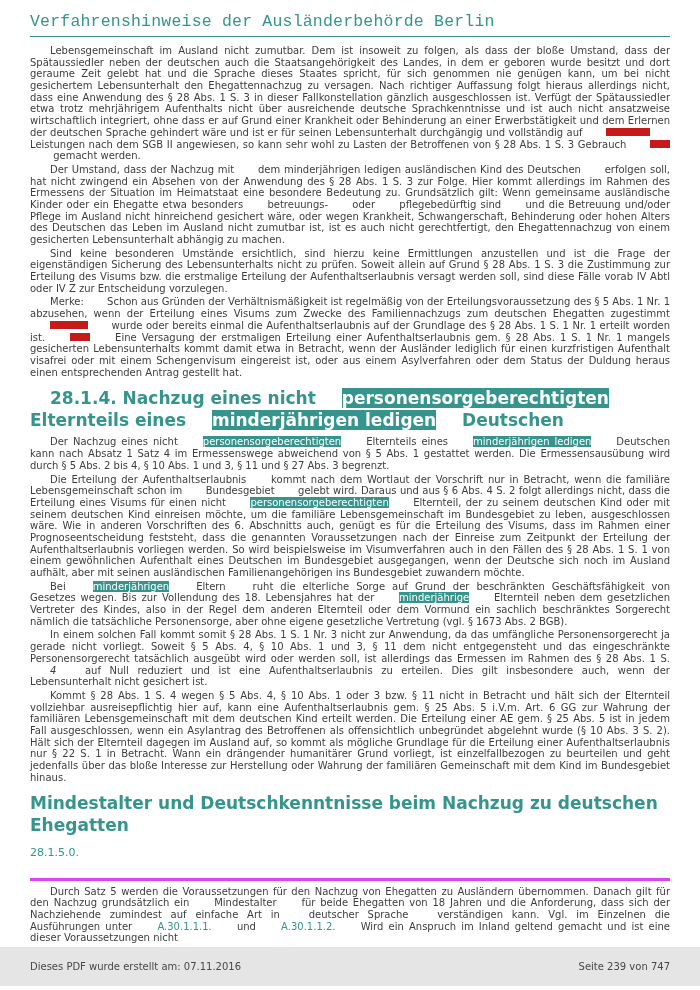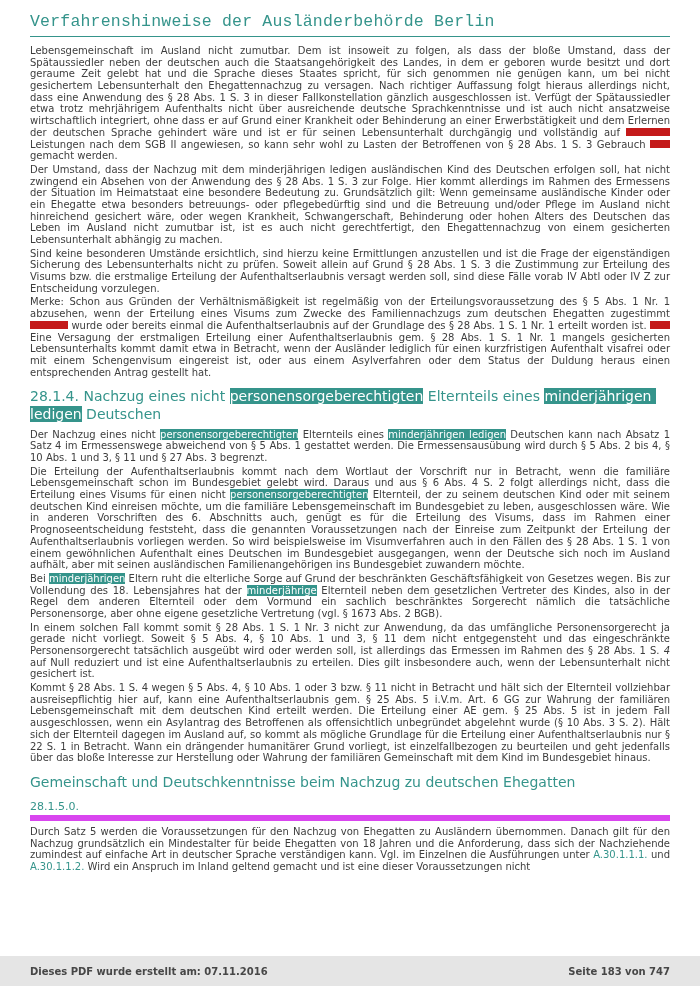--- a/index.html
+++ b/index.html
@@ -14,36 +14,36 @@
   }
   .page{padding:12px 30px 0 30px;}
   .doc-title{
     color:var(--accent);font-size:16.5px;font-weight:normal;margin:0 0 5px 0;letter-spacing:.2px;font-family:Liberation Mono, monospace;
   }
   .title-rule{border:none;border-top:1px solid var(--accent);margin:0 0 8px 0;}
   p.body{
     font-size:10px;line-height:1.17;text-align:justify;color:#3d3d3d;margin:0 0 2px 0;
   }
   h2.section{
-    color:var(--accent);font-size:14px;font-weight:normal;margin:9px 0 5px 0;line-height:1.3;
+    color:var(--accent);font-size:17px;font-weight:bold;margin:9px 0 5px 0;line-height:1.3;
   }
   h3.sub{
     color:var(--accent);font-size:11px;font-weight:normal;margin:9px 0 5px 0;
-    border-bottom:6px solid #d946ef;padding-bottom:2px;
+    border-bottom:3px solid #d946ef;padding-bottom:19px;
   }
-  .run{white-space:pre-wrap;}
+  .run{white-space:pre-wrap;margin-left:20px;}
   .run.bold{font-weight:normal;}
   .run.italic{font-style:italic;}
   .run.highlight{background:var(--accent);color:#ffffff;}
   .run.link{color:var(--accent);cursor:pointer;}
   .run.redmark{display:inline-block;background:var(--redmark);height:8px;vertical-align:baseline;}
   .footer{
-    position:absolute;left:0;right:0;bottom:4px;height:30px;background:var(--footer_bg);
+    position:absolute;left:0;right:0;bottom:4px;height:39px;background:var(--footer_bg);
     display:flex;justify-content:space-between;align-items:center;padding:0 30px;
-    font-size:10px;color:#474747;font-weight:bold;
+    font-size:10px;color:#474747;
   }
 </style>
 </head>
 <body>
 
 <div class="page">
   <h1 class="doc-title">Verfahrenshinweise der Ausländerbehörde Berlin</h1>
   <hr class="title-rule">
 
   <p class="body"><span class="run normal">Lebensgemeinschaft im Ausland nicht zumutbar. Dem ist insoweit zu folgen, als dass der bloße Umstand, dass der Spätaussiedler neben der deutschen auch die Staatsangehörigkeit des Landes, in dem er geboren wurde besitzt und dort geraume Zeit gelebt hat und die Sprache dieses Staates spricht, für sich genommen nie genügen kann, um bei nicht gesichertem Lebensunterhalt den Ehegattennachzug zu versagen. Nach richtiger Auffassung folgt hieraus allerdings nicht, dass eine Anwendung des § 28 Abs. 1 S. 3 in dieser Fallkonstellation gänzlich ausgeschlossen ist. Verfügt der Spätaussiedler etwa trotz mehrjährigem Aufenthalts nicht über ausreichende deutsche Sprachkenntnisse und ist auch nicht ansatzweise wirtschaftlich integriert, ohne dass er auf Grund einer Krankheit oder Behinderung an einer Erwerbstätigkeit und dem Erlernen der deutschen Sprache gehindert wäre und ist er für seinen Lebensunterhalt durchgängig und vollständig auf </span><span class="run redmark" style="width: 44px;"></span><span class="run normal"> Leistungen nach dem SGB II angewiesen, so kann sehr wohl zu Lasten der Betroffenen von § 28 Abs. 1 S. 3 Gebrauch </span><span class="run redmark" style="width: 20px;"></span><span class="run normal"> gemacht werden.</span></p>
@@ -52,22 +52,22 @@
   <p class="body"><span class="run bold">Merke:</span><span class="run normal"> Schon aus Gründen der Verhältnismäßigkeit ist regelmäßig von der Erteilungsvoraussetzung des § 5 Abs. 1 Nr. 1 abzusehen, wenn der Erteilung eines Visums zum Zwecke des Familiennachzugs zum deutschen Ehegatten zugestimmt </span><span class="run redmark" style="width: 38px;"></span><span class="run normal"> wurde oder bereits einmal die Aufenthaltserlaubnis auf der Grundlage des § 28 Abs. 1 S. 1 Nr. 1 erteilt worden ist. </span><span class="run redmark" style="width: 20px;"></span><span class="run normal"> Eine Versagung der erstmaligen Erteilung einer Aufenthaltserlaubnis gem. § 28 Abs. 1 S. 1 Nr. 1 mangels gesicherten Lebensunterhalts kommt damit etwa in Betracht, wenn der Ausländer lediglich für einen kurzfristigen Aufenthalt visafrei oder mit einem Schengenvisum eingereist ist, oder aus einem Asylverfahren oder dem Status der Duldung heraus einen entsprechenden Antrag gestellt hat.</span></p>
 
   <h2 class="section"><span class="run normal">28.1.4. Nachzug eines nicht </span><span class="run highlight">personensorgeberechtigten</span><span class="run normal"> Elternteils eines </span><span class="run highlight">minderjährigen ledigen</span><span class="run normal"> Deutschen</span></h2>
 
   <p class="body"><span class="run normal">Der Nachzug eines nicht </span><span class="run highlight">personensorgeberechtigten</span><span class="run normal"> Elternteils eines </span><span class="run highlight">minderjährigen ledigen</span><span class="run normal"> Deutschen kann nach Absatz 1 Satz 4 im Ermessenswege abweichend von § 5 Abs. 1 gestattet werden. Die Ermessensausübung wird durch § 5 Abs. 2 bis 4, § 10 Abs. 1 und 3, § 11 und § 27 Abs. 3 begrenzt.</span></p>
   <p class="body"><span class="run bold">Die Erteilung der Aufenthaltserlaubnis</span><span class="run normal"> kommt nach dem Wortlaut der Vorschrift nur in Betracht, wenn die familiäre Lebensgemeinschaft schon im </span><span class="run bold">Bundesgebiet</span><span class="run normal"> gelebt wird. Daraus und aus § 6 Abs. 4 S. 2 folgt allerdings nicht, dass die Erteilung eines Visums für einen nicht </span><span class="run highlight">personensorgeberechtigten</span><span class="run normal"> Elternteil, der zu seinem deutschen Kind oder mit seinem deutschen Kind einreisen möchte, um die familiäre Lebensgemeinschaft im Bundesgebiet zu leben, ausgeschlossen wäre. Wie in anderen Vorschriften des 6. Abschnitts auch, genügt es für die Erteilung des Visums, dass im Rahmen einer Prognoseentscheidung feststeht, dass die genannten Voraussetzungen nach der Einreise zum Zeitpunkt der Erteilung der Aufenthaltserlaubnis vorliegen werden. So wird beispielsweise im Visumverfahren auch in den Fällen des § 28 Abs. 1 S. 1 von einem gewöhnlichen Aufenthalt eines Deutschen im Bundesgebiet ausgegangen, wenn der Deutsche sich noch im Ausland aufhält, aber mit seinen ausländischen Familienangehörigen ins Bundesgebiet zuwandern möchte.</span></p>
   <p class="body"><span class="run normal">Bei </span><span class="run highlight">minderjährigen</span><span class="run bold"> Eltern</span><span class="run normal"> ruht die elterliche Sorge auf Grund der beschränkten Geschäftsfähigkeit von Gesetzes wegen. Bis zur Vollendung des 18. Lebensjahres hat der </span><span class="run highlight">minderjährige</span><span class="run normal"> Elternteil neben dem gesetzlichen Vertreter des Kindes, also in der Regel dem anderen Elternteil oder dem Vormund ein sachlich beschränktes Sorgerecht nämlich die tatsächliche Personensorge, aber ohne eigene gesetzliche Vertretung (vgl. § 1673 Abs. 2 BGB).</span></p>
   <p class="body"><span class="run normal">In einem solchen Fall kommt somit § 28 Abs. 1 S. 1 Nr. 3 nicht zur Anwendung, da das umfängliche Personensorgerecht ja gerade nicht vorliegt. Soweit § 5 Abs. 4, § 10 Abs. 1 und 3, § 11 dem nicht entgegensteht und das eingeschränkte Personensorgerecht tatsächlich ausgeübt wird oder werden soll, ist allerdings das Ermessen im Rahmen des § 28 Abs. 1 S. </span><span class="run italic">4</span><span class="run normal"> auf Null reduziert und ist eine Aufenthaltserlaubnis zu erteilen. Dies gilt insbesondere auch, wenn der Lebensunterhalt nicht gesichert ist.</span></p>
   <p class="body"><span class="run normal">Kommt § 28 Abs. 1 S. 4 wegen § 5 Abs. 4, § 10 Abs. 1 oder 3 bzw. § 11 nicht in Betracht und hält sich der Elternteil vollziehbar ausreisepflichtig hier auf, kann eine Aufenthaltserlaubnis gem. § 25 Abs. 5 i.V.m. Art. 6 GG zur Wahrung der familiären Lebensgemeinschaft mit dem deutschen Kind erteilt werden. Die Erteilung einer AE gem. § 25 Abs. 5 ist in jedem Fall ausgeschlossen, wenn ein Asylantrag des Betroffenen als offensichtlich unbegründet abgelehnt wurde (§ 10 Abs. 3 S. 2). Hält sich der Elternteil dagegen im Ausland auf, so kommt als mögliche Grundlage für die Erteilung einer Aufenthaltserlaubnis nur § 22 S. 1 in Betracht. Wann ein drängender humanitärer Grund vorliegt, ist einzelfallbezogen zu beurteilen und geht jedenfalls über das bloße Interesse zur Herstellung oder Wahrung der familiären Gemeinschaft mit dem Kind im Bundesgebiet hinaus.</span></p>
 
-  <h2 class="section">Gemeinschaft und Deutschkenntnisse beim Nachzug zu deutschen Ehegatten</h2>
+  <h2 class="section">Mindestalter und Deutschkenntnisse beim Nachzug zu deutschen Ehegatten</h2>
   <h3 class="sub">28.1.5.0.</h3>
 
   <p class="body"><span class="run normal">Durch Satz 5 werden die Voraussetzungen für den Nachzug von Ehegatten zu Ausländern übernommen. Danach gilt für den Nachzug grundsätzlich ein </span><span class="run bold">Mindestalter</span><span class="run normal"> für beide Ehegatten von 18 Jahren und die Anforderung, dass sich der Nachziehende zumindest auf einfache Art in </span><span class="run bold">deutscher Sprache</span><span class="run normal"> verständigen kann. Vgl. im Einzelnen die Ausführungen unter </span><span class="run link">A.30.1.1.1.</span><span class="run normal"> und </span><span class="run link">A.30.1.1.2.</span><span class="run normal"> Wird ein Anspruch im Inland geltend gemacht und ist eine dieser Voraussetzungen nicht</span></p>
 </div>
 
 <div class="footer">
   <span>Dieses PDF wurde erstellt am: 07.11.2016</span>
-  <span>Seite 183 von 747</span>
+  <span>Seite 239 von 747</span>
 </div>
 
 </body></html>

